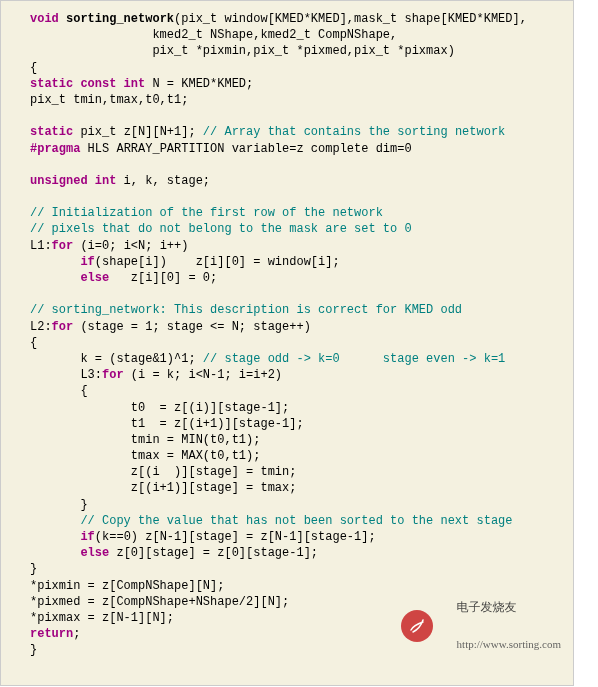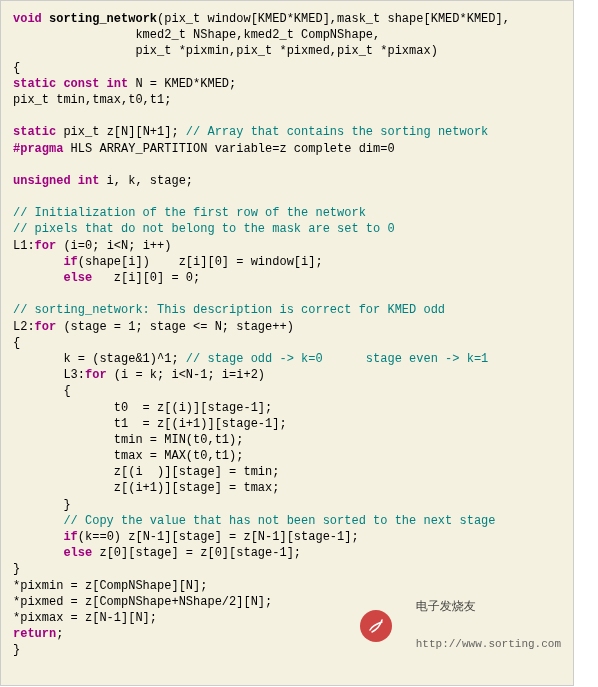--- a/index.html
+++ b/index.html
@@ -5,21 +5,21 @@
     body {
       margin: 0;
       padding: 0;
       font-family: "Courier New", monospace;
       font-size: 12px;
       background: #fff;
     }
     .code-container {
       background: #f4f1e0;
       border: 1px solid #ccc;
-      padding: 10px 12px;
+      padding: 10px 29px;
       width: 574px;
       box-sizing: border-box;
       position: relative;
       line-height: 1.35;
       white-space: pre;
     }
     .kw { color: #a00080; font-weight: bold; }
     .fn { font-weight: bold; color: #000; }
     .pragma { color: #a00080; font-weight: bold; }
     .comment { color: #008080; }
@@ -36,21 +36,21 @@
     .watermark-icon {
       width: 32px;
       height: 32px;
       border-radius: 50%;
       background: #cc3333;
       display: flex;
       align-items: center;
       justify-content: center;
     }
     .watermark-text {
-      font-family: Liberation Mono, monospace;
+      font-family: Liberation Serif, serif;
       font-size: 11px;
       color: #555;
       line-height: 1.1;
       margin-left: 18px;
     }
     .watermark-text .title {
       font-size: 12px;
       color: #333;
     }
   </style>

